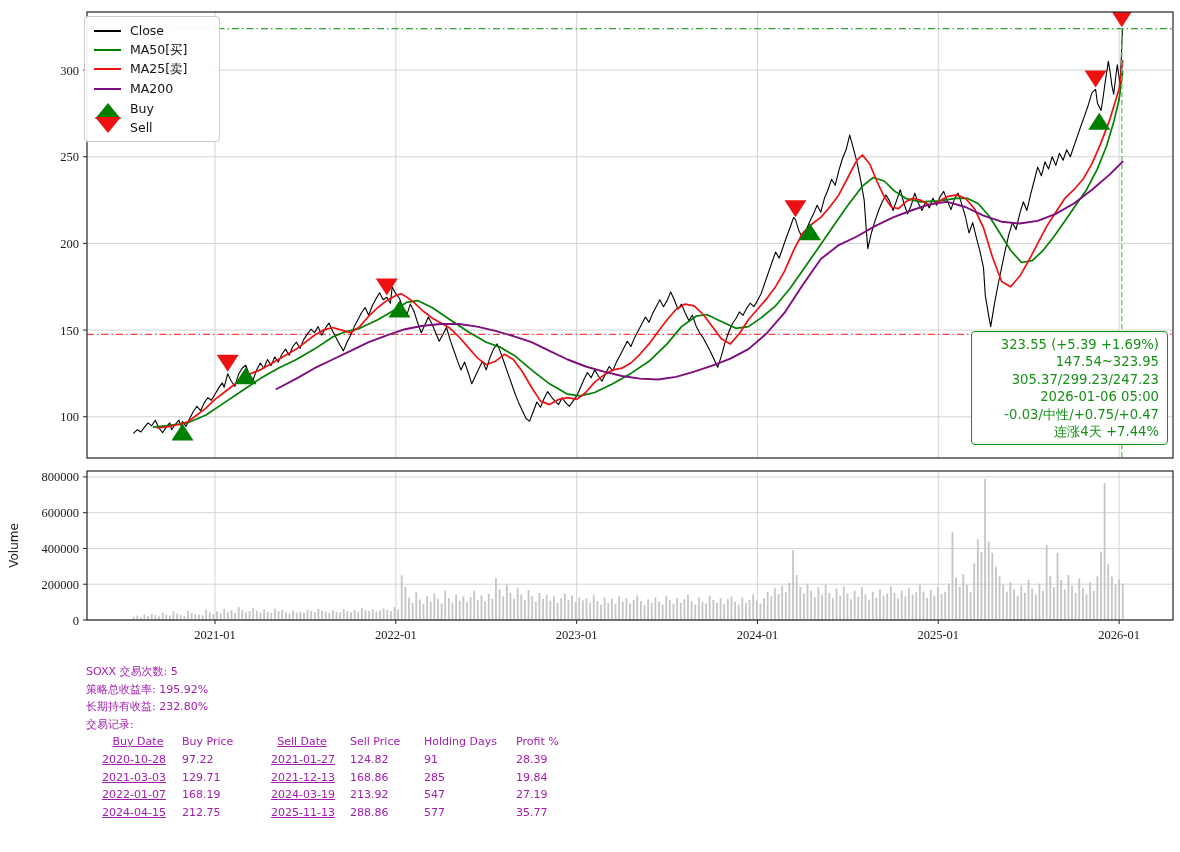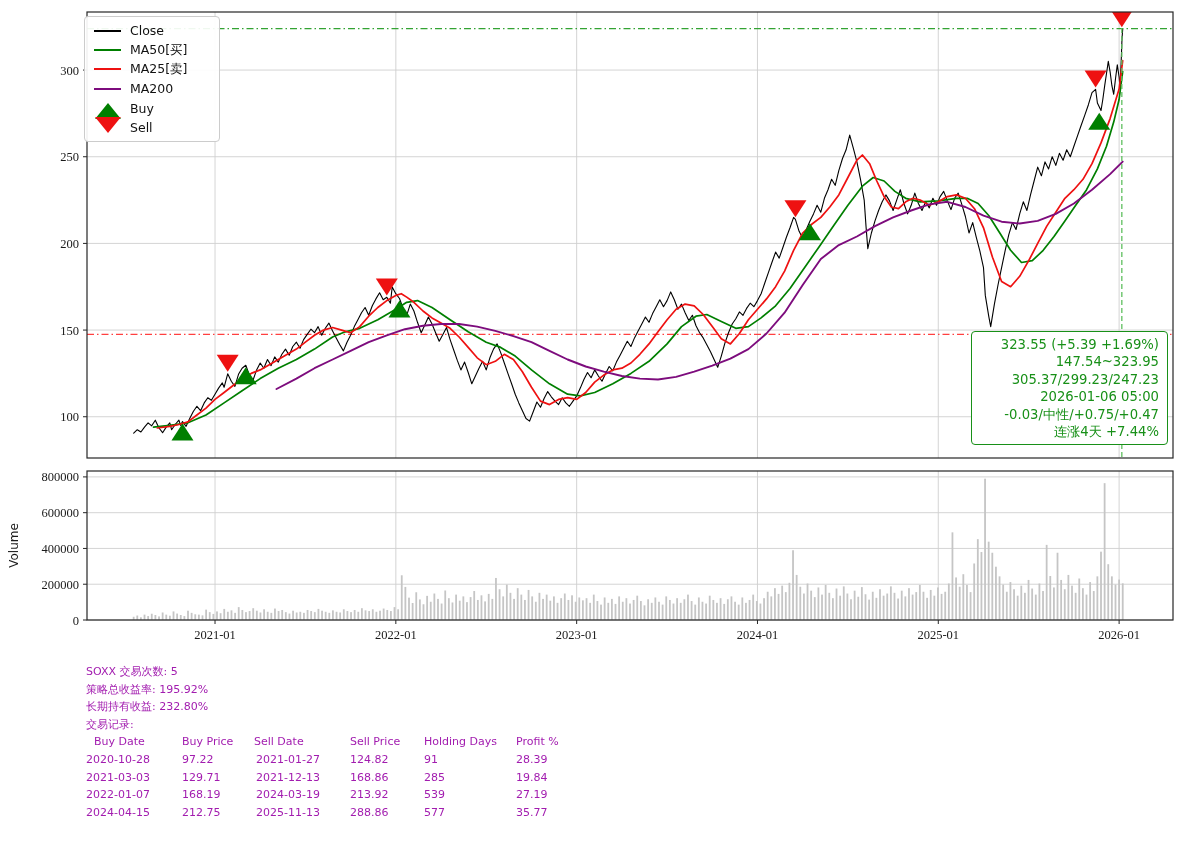--- a/index.html
+++ b/index.html
@@ -21,21 +21,21 @@
   .legend-label{font-size:12.5px;color:#111;white-space:nowrap;}
   
   #annotation{position:absolute;left:971px;top:331px;width:179px;background:#ffffff;
               border:1.6px solid #189018;border-radius:4px;padding:4px 8px;z-index:6;
               text-align:right;color:#189018;font-size:13.2px;line-height:17.4px;white-space:nowrap;}
   
   #stats{position:absolute;left:86px;top:663px;width:560px;font-size:11px;line-height:17.6px;color:#a21caf;}
   #trade-table{margin-top:0;}
   .t-row{display:grid;grid-template-columns:96px 64px 104px 74px 92px 66px;}
   .t-row span{white-space:nowrap;}
-  .c-l{text-align:left;}
+  .c-l{text-align:center;text-decoration:underline;}
   .c-r{}
   .hdr .c-l{padding-left:8px;}
 </style>
 </head>
 <body>
 
 <div id="page">
   <svg id="chart-svg" width="1180" height="852" viewBox="0 0 1180 852">
       <defs>
         <clipPath id="clip-main">
@@ -463,21 +463,21 @@
           <span class="c-l" style="padding-left: 10px;">2021-12-13</span>
           <span class="c-r">168.86</span>
           <span class="c-r">285</span>
           <span class="c-r">19.84</span>
         </div>
         <div class="t-row">
           <span class="c-l">2022-01-07</span>
           <span class="c-r">168.19</span>
           <span class="c-l" style="padding-left: 10px;">2024-03-19</span>
           <span class="c-r">213.92</span>
-          <span class="c-r">539</span>
+          <span class="c-r">547</span>
           <span class="c-r">27.19</span>
         </div>
         <div class="t-row">
           <span class="c-l">2024-04-15</span>
           <span class="c-r">212.75</span>
           <span class="c-l" style="padding-left: 10px;">2025-11-13</span>
           <span class="c-r">288.86</span>
           <span class="c-r">577</span>
           <span class="c-r">35.77</span>
         </div>

